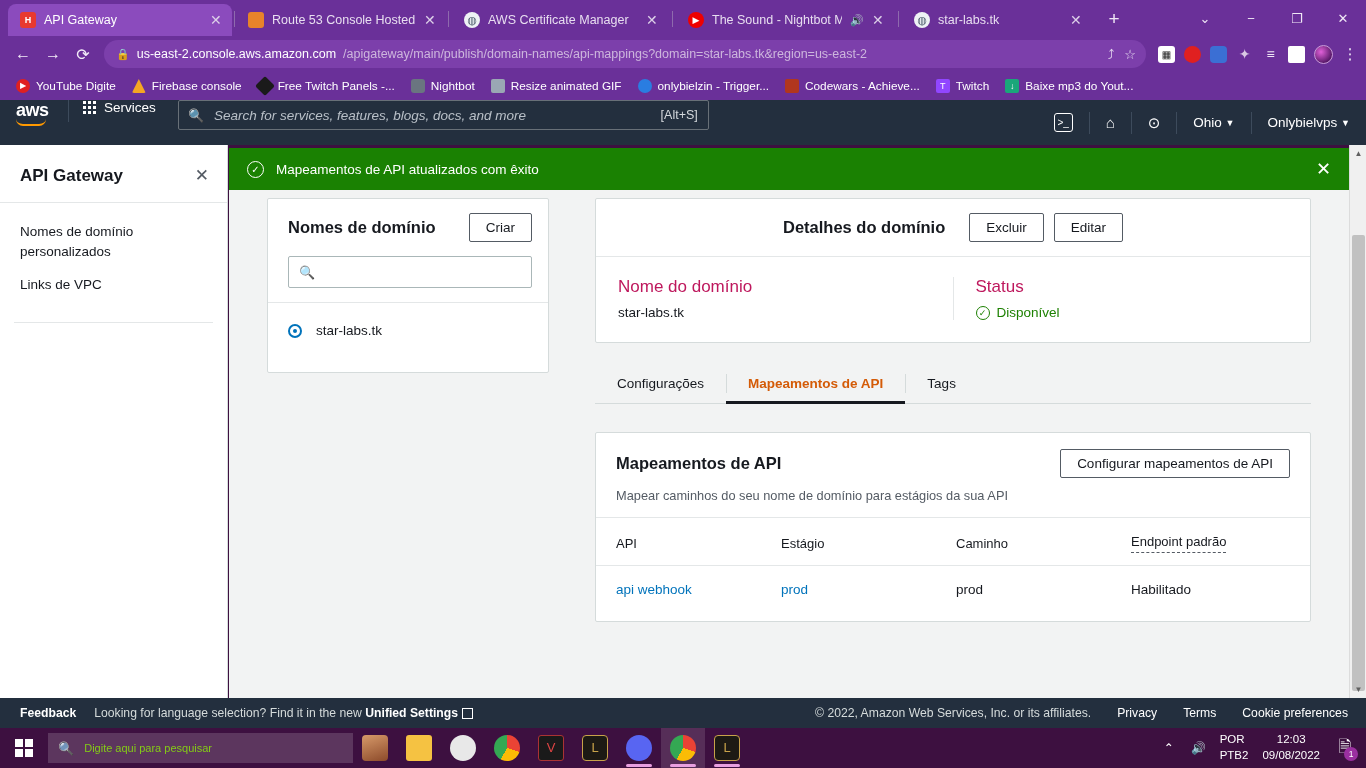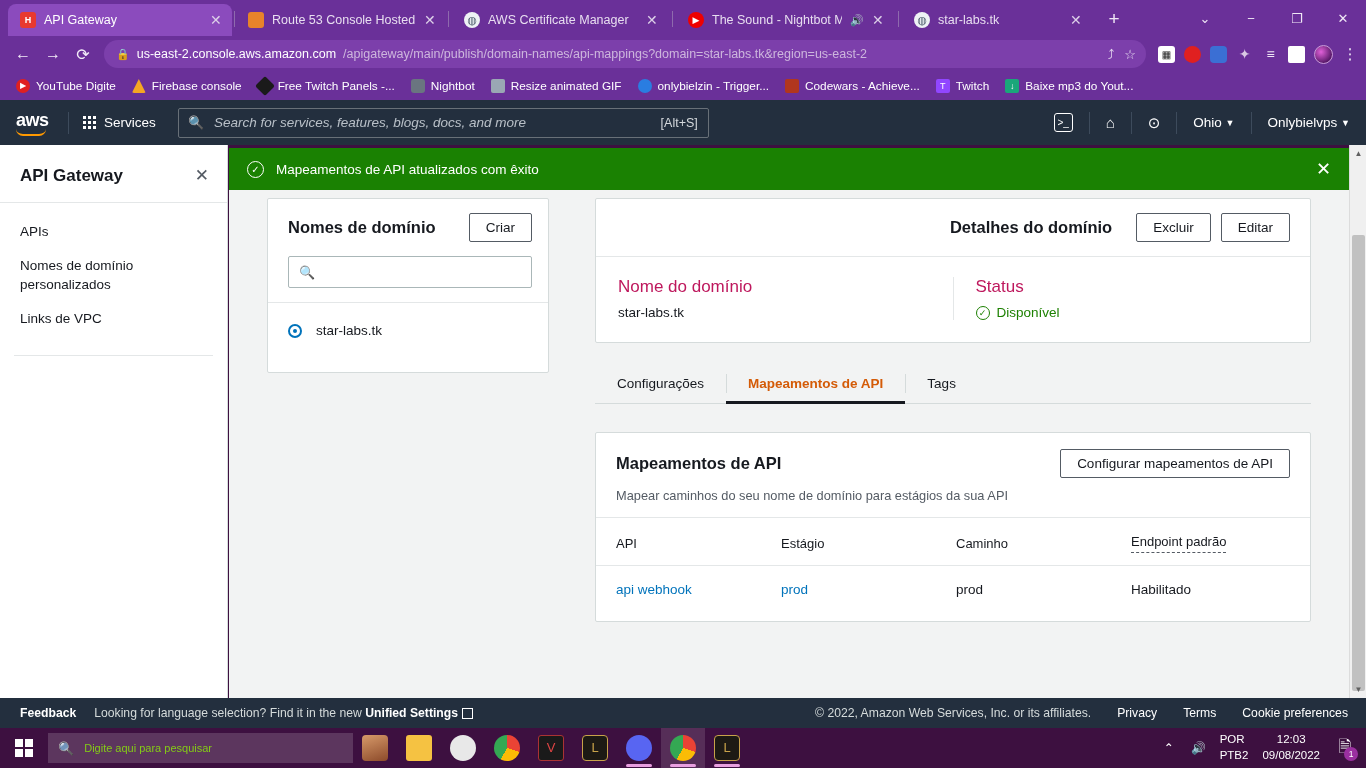--- a/index.html
+++ b/index.html
@@ -46,21 +46,21 @@
   .ext-icons { display:flex; align-items:center; gap:9px; padding-left:6px; }
   .ext { width:17px; height:17px; border-radius:3px; display:block; }
   .avatar-ext { width:19px; height:19px; border-radius:50%; background:radial-gradient(circle at 35% 35%, #e060d8, #5b1b6b 70%); border:1px solid #c89ad8; }
   .kebab { color:#f0e8f6; font-size:15px; width:16px; text-align:center; }
 
   .bookmarks { height:28px; display:flex; align-items:center; gap:0px; padding:0 8px; font-size:11.8px; color:#ffffff; }
   .bm { display:flex; align-items:center; gap:6px; padding:2px 8px; white-space:nowrap; }
   .bm .bmico { width:14px; height:14px; border-radius:2px; display:block; flex:0 0 14px; }
 
   
-  .aws-nav { position:absolute; top:100px; left:0; width:1366px; height:45px; background:#232f3e; display:flex; align-items:center; }
+  .aws-nav { position:absolute; top:100px; left:0; width:1366px; height:45px; background:#232f3e; display:flex; align-items:flex-start; }
   .aws-logo { width:52px; margin-left:16px; color:#fff; font-weight:bold; font-size:18px; letter-spacing:-.5px; position:relative; }
   .aws-logo .smile { display:block; width:30px; height:7px; margin-top:-2px; border-bottom:2.5px solid #ff9900; border-radius:0 0 14px 14px; }
   .nav-div { width:1px; height:22px; background:#3d4b5c; }
   .services { display:flex; align-items:center; gap:8px; color:#fff; font-size:13.5px; padding:0 14px; }
   .grid9 { display:grid; grid-template-columns:repeat(3,3px); grid-template-rows:repeat(3,3px); gap:2px; }
   .grid9 i { background:#fff; width:3px; height:3px; display:block; }
   .aws-search { flex:0 0 531px; height:30px; background:#232f3e; border:1px solid #687078; border-radius:2px; display:flex; align-items:center; padding:0 10px; margin-left:8px; gap:9px; }
   .aws-search .ph { color:#b9c0c8; font-size:13.5px; font-style:italic; flex:1 1 auto; }
   .aws-search .alt { color:#d5d9dd; font-size:12.5px; }
   .nav-right { margin-left:auto; display:flex; align-items:center; height:45px; }
@@ -93,21 +93,21 @@
   .dn-searchwrap { padding:14px 16px 14px 20px; }
   .dn-search { width:100%; height:32px; border:1px solid #aab7b8; border-radius:2px; display:flex; align-items:center; padding:0 10px; gap:8px; }
   .dn-search .mag { color:#545b64; font-size:13px; }
   .dn-listsep { height:1px; background:#e4e7e8; }
   .dn-row { display:flex; align-items:center; gap:14px; padding:20px 20px 34px 20px; font-size:13.5px; color:#16191f; }
   .radio { width:14px; height:14px; border-radius:50%; border:2px solid #0073bb; background:#fff; position:relative; flex:0 0 14px; }
   .radio::after { content:""; position:absolute; left:3px; top:3px; width:4px; height:4px; border-radius:50%; background:#0073bb; }
 
   
   .dd-card { position:absolute; top:8px; left:366px; width:716px; background:#fff; border:1px solid #d5dbdb; border-radius:2px; }
-  .dd-head { display:flex; align-items:center; justify-content:flex-end; padding:14px 20px; }
+  .dd-head { display:flex; align-items:center; justify-content:center; padding:14px 20px; }
   .dd-title { font-size:16.5px; font-weight:bold; color:#16191f; }
   .dd-actions { display:flex; gap:10px;margin-left:24px; }
   .dd-sep { height:1px; background:#e4e7e8; }
   .dd-cols { display:flex; padding:20px 0 22px 0; }
   .dd-col { flex:1 1 0; padding:0 22px; }
   .dd-col + .dd-col { border-left:1px solid #e4e7e8; }
   .dd-label { font-size:17px; color:#be185d; margin-bottom:8px; }
   .dd-value { font-size:13.5px; color:#16191f; }
   .stat { display:flex; align-items:center; gap:7px; color:#1d8102; font-size:13.5px; }
   .stat .sc { width:14px; height:14px; border:1.6px solid #1d8102; border-radius:50%; display:flex; align-items:center; justify-content:center; font-size:9px; }
@@ -328,21 +328,20 @@
       <div class="ni"><span>Onlybielvps</span>&nbsp;<span style="font-size:9px;">▼</span></div>
     </div>
   </div>
 
   <div class="sidebar">
     <div class="sb-head">
       <span class="sb-title">API Gateway</span>
       <span class="sb-x">✕</span>
     </div>
     <div class="sb-sep"></div>
-    <div class="sb-item">APIs</div>
     <div class="sb-item" style="max-width:160px;">Nomes de domínio personalizados</div>
     <div class="sb-item">Links de VPC</div>
     <div class="sb-divider"></div>
   </div>
 
   <div class="banner">
     <span class="bico">✓</span>
     <span class="btxt">Mapeamentos de API atualizados com êxito</span>
     <span class="bclose">✕</span>
   </div>

